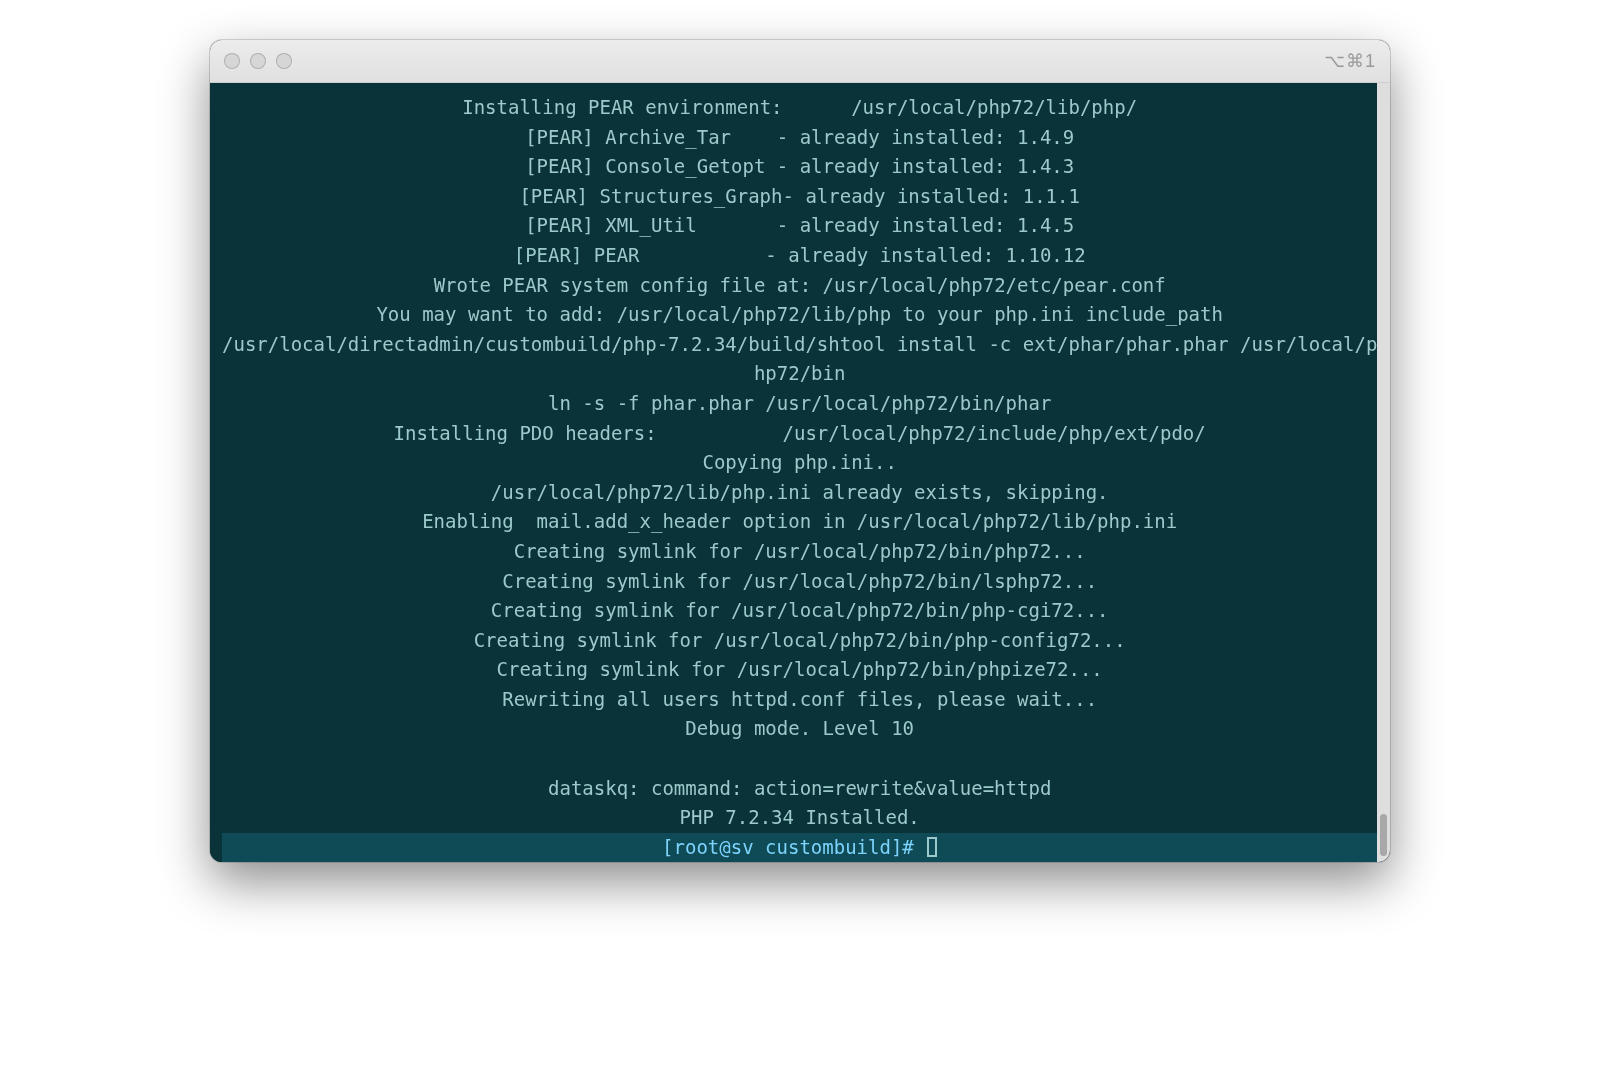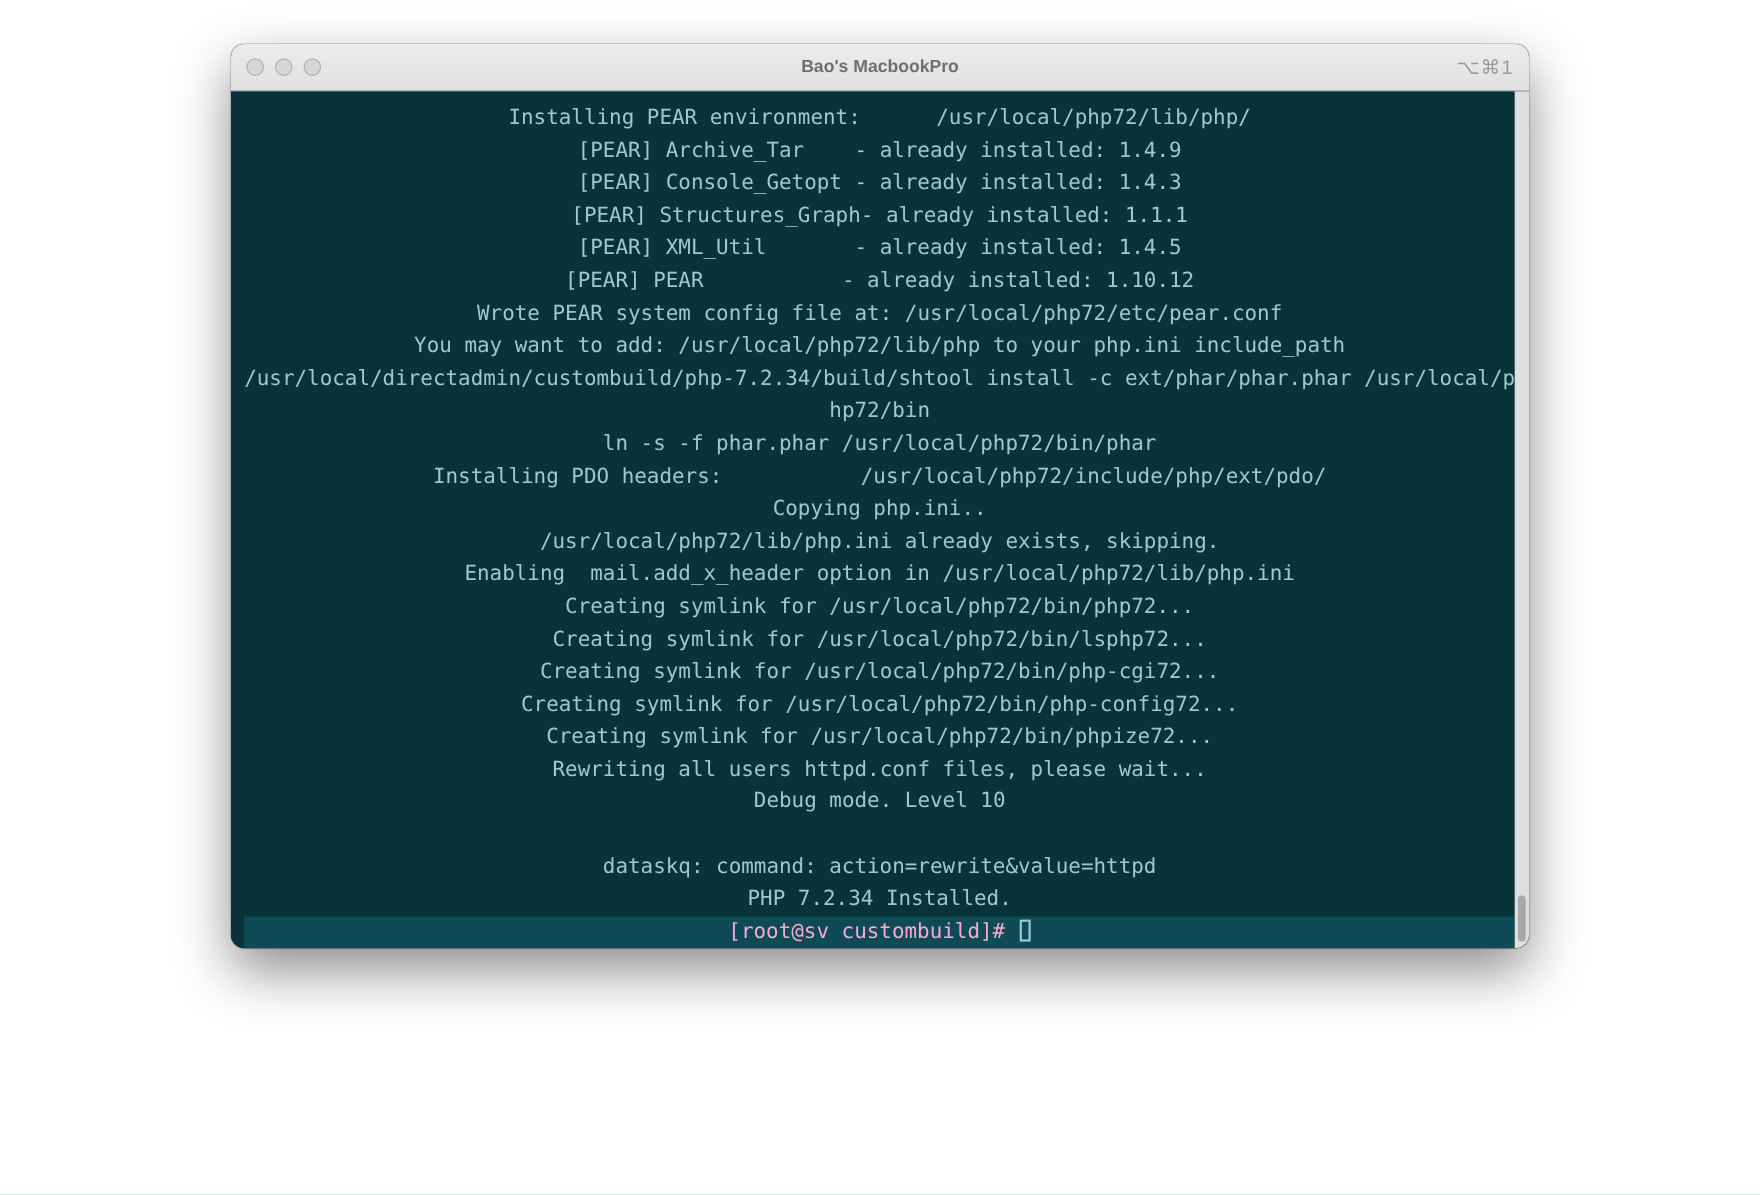--- a/index.html
+++ b/index.html
@@ -89,21 +89,21 @@
     height: 42px;
     background: #a8a8a8;
     border-radius: 6px;
   }
   .line { display: block; text-align: center; }
   .prompt-line {
     background: #0e4b56;
     display: inline-block;
     width: 100%;
   }
-  .prompt { color: #f9a8d4; }
+  .prompt { color: #7dd3fc; }
   .cursor {
     display: inline-block;
     width: 10px;
     height: 20px;
     border: 2px solid #9cc9cc;
     vertical-align: -3px;
     margin-left: 2px;
     box-sizing: border-box;
   }
 </style>
@@ -112,21 +112,20 @@
 
 <div class="stage">
   <div class="window">
 
     <div class="titlebar">
       <div class="traffic">
         <div class="dot"></div>
         <div class="dot"></div>
         <div class="dot"></div>
       </div>
-      <div class="title">Bao's MacbookPro</div>
       <div class="shortcut">⌥⌘1</div>
     </div>
 
     <div class="terminal-wrap">
       <div class="terminal" id="terminal"><span class="line">Installing PEAR environment:      /usr/local/php72/lib/php/</span><span class="line">[PEAR] Archive_Tar    - already installed: 1.4.9</span><span class="line">[PEAR] Console_Getopt - already installed: 1.4.3</span><span class="line">[PEAR] Structures_Graph- already installed: 1.1.1</span><span class="line">[PEAR] XML_Util       - already installed: 1.4.5</span><span class="line">[PEAR] PEAR           - already installed: 1.10.12</span><span class="line">Wrote PEAR system config file at: /usr/local/php72/etc/pear.conf</span><span class="line">You may want to add: /usr/local/php72/lib/php to your php.ini include_path</span><span class="line">/usr/local/directadmin/custombuild/php-7.2.34/build/shtool install -c ext/phar/phar.phar /usr/local/p</span><span class="line">hp72/bin</span><span class="line">ln -s -f phar.phar /usr/local/php72/bin/phar</span><span class="line">Installing PDO headers:           /usr/local/php72/include/php/ext/pdo/</span><span class="line">Copying php.ini..</span><span class="line">/usr/local/php72/lib/php.ini already exists, skipping.</span><span class="line">Enabling  mail.add_x_header option in /usr/local/php72/lib/php.ini</span><span class="line">Creating symlink for /usr/local/php72/bin/php72...</span><span class="line">Creating symlink for /usr/local/php72/bin/lsphp72...</span><span class="line">Creating symlink for /usr/local/php72/bin/php-cgi72...</span><span class="line">Creating symlink for /usr/local/php72/bin/php-config72...</span><span class="line">Creating symlink for /usr/local/php72/bin/phpize72...</span><span class="line">Rewriting all users httpd.conf files, please wait...</span><span class="line">Debug mode. Level 10</span><span class="line">&nbsp;</span><span class="line">dataskq: command: action=rewrite&amp;value=httpd</span><span class="line">PHP 7.2.34 Installed.</span><span class="line prompt-line"><span class="prompt">[root@sv custombuild]# </span><span class="cursor"></span></span></div>
       <div class="scrollbar">
         <div class="scroll-thumb"></div>
       </div>
     </div>
 

